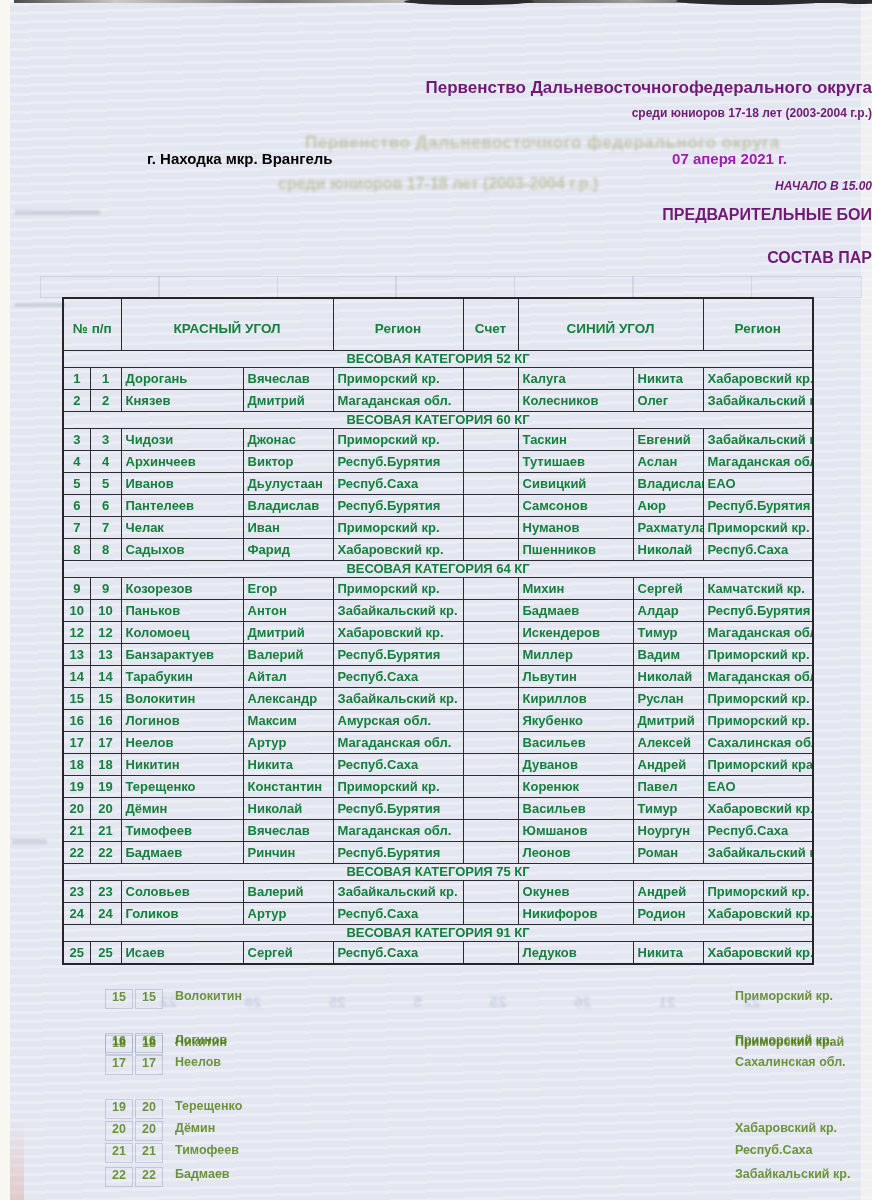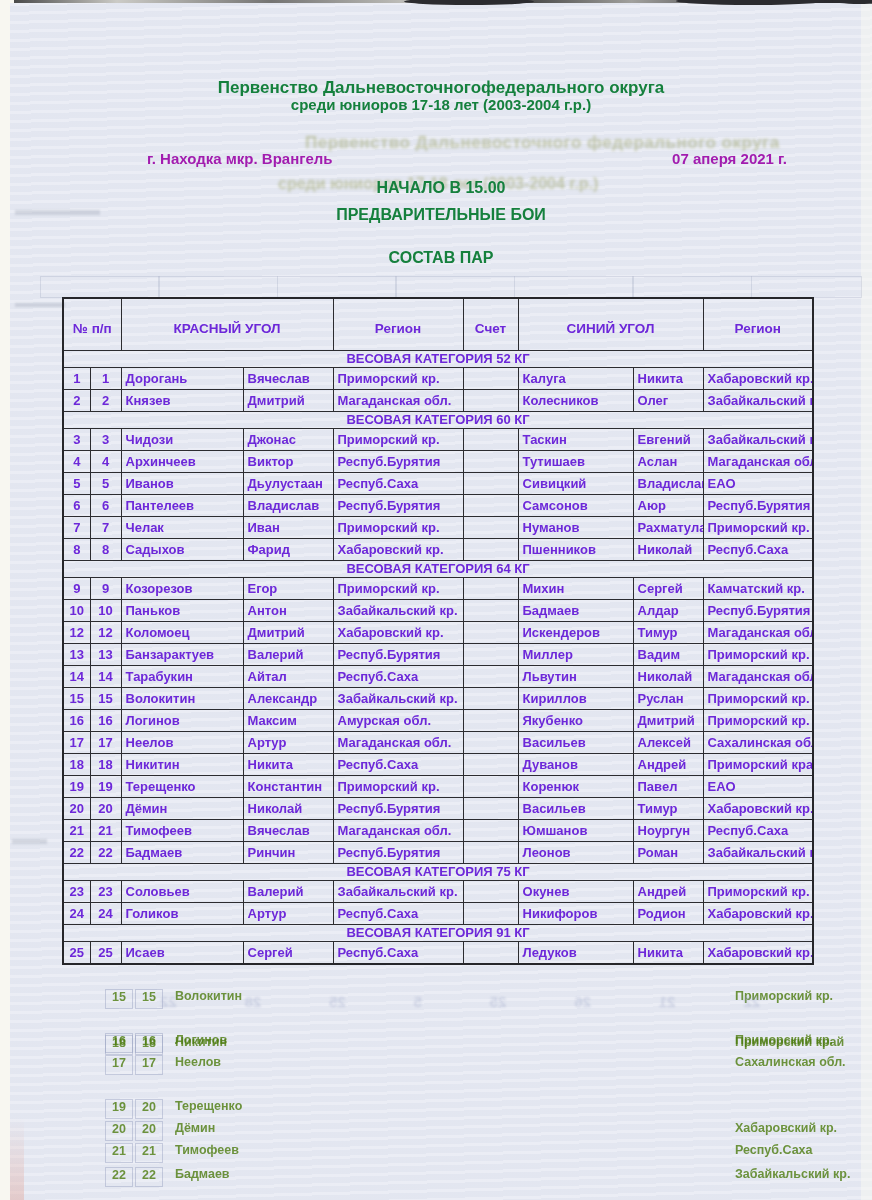--- a/index.html
+++ b/index.html
@@ -23,44 +23,44 @@
   .scan-top{position:absolute;left:14px;top:0;width:858px;height:3px;
     background:linear-gradient(90deg,#4a4a4a 0%,rgba(70,70,70,.25) 12%,
       rgba(60,60,60,.7) 30%,rgba(50,50,50,.3) 45%,#3a3a3a 58%,
       rgba(55,55,55,.45) 72%,#303034 88%,#26262a 100%);}
   .blob{position:absolute;background:#2b2b2f;border-radius:50%;}
   .b1{left:390px;top:-2px;width:130px;height:7px;}
   .b2{left:662px;top:-3px;width:150px;height:8px;}
   .b3{left:818px;top:-2px;width:54px;height:6px;}
   .streak{position:absolute;background:rgba(136,142,160,.25);filter:blur(1px);}
 
-  .hline{position:absolute;left:0;width:862px;text-align:center;
-    font-weight:bold;color:#15803d;white-space:nowrap;}
+  .hline{position:absolute;left:0;width:862px;text-align:right;
+    font-weight:bold;color:#701a75;white-space:nowrap;}
   .title1{top:75px;font-size:17px;}
-  .title2{top:93px;font-size:15px;}
-  .start{top:176px;font-size:16px;}
+  .title2{top:103px;font-size:12px;}
+  .start{top:176px;font-size:12px;font-style:italic;}
   .stage{top:203px;font-size:16px;}
   .list-title{top:246px;font-size:16px;}
-  .loc{position:absolute;left:137px;top:147px;font-size:15px;font-weight:bold;color:#a21caf;}
+  .loc{position:absolute;left:137px;top:147px;font-size:15px;font-weight:bold;color:#000000;}
   .date{position:absolute;right:85px;top:147px;font-size:15px;font-weight:bold;color:#a21caf;}
 
   .ghost-olive{position:absolute;color:#99a061;font-weight:bold;white-space:nowrap;
     filter:blur(1.7px);opacity:.5;}
   .go1{left:295px;top:130px;font-size:17px;letter-spacing:.5px;}
   .go2{left:268px;top:172px;font-size:16px;}
   .ghost-band{position:absolute;left:30px;top:273px;width:820px;height:20px;
     border:1px solid rgba(128,138,168,.38);
     background:repeating-linear-gradient(90deg,transparent 0 117px,
       rgba(128,138,168,.38) 117px 118.5px);
     opacity:.55;filter:blur(.4px);}
 
   table.pairs{
     position:absolute;left:52px;top:294px;width:750px;
     border-collapse:collapse;table-layout:fixed;
-    font-size:13px;font-weight:bold;color:#6d28d9;
+    font-size:13px;font-weight:bold;color:#15803d;
     border:2.5px solid #26262a;
   }
   .pairs th,.pairs td{
     border:1.5px solid #2c2c30;padding:1px 4px;line-height:1.2;
     overflow:hidden;white-space:nowrap;text-align:left;
   }
   .pairs thead th{height:40px;vertical-align:middle;text-align:center;
     font-size:13.5px;padding-top:10px;}
   .pairs tr.cat td{height:16px;text-align:center;padding:0;font-size:13px;}
   .pairs tr.bout td{height:19px;}

